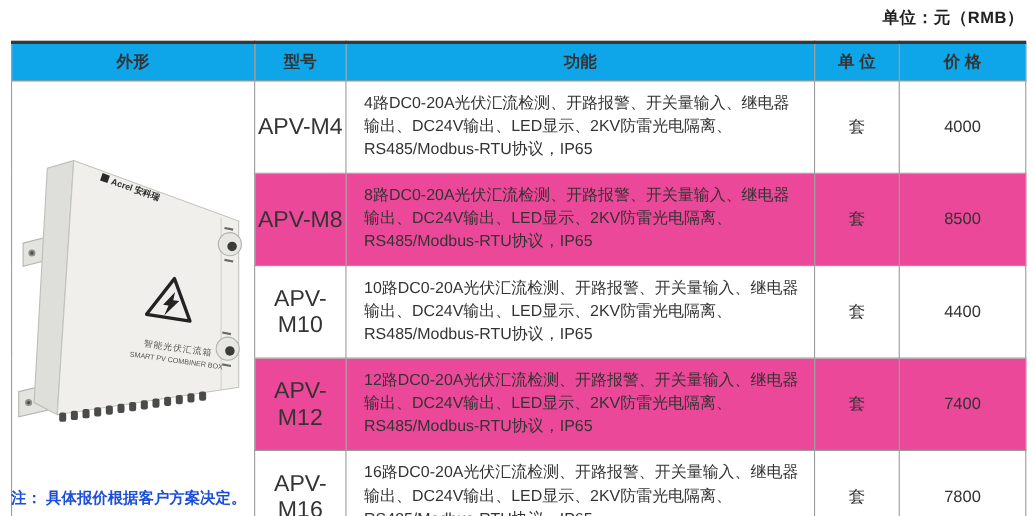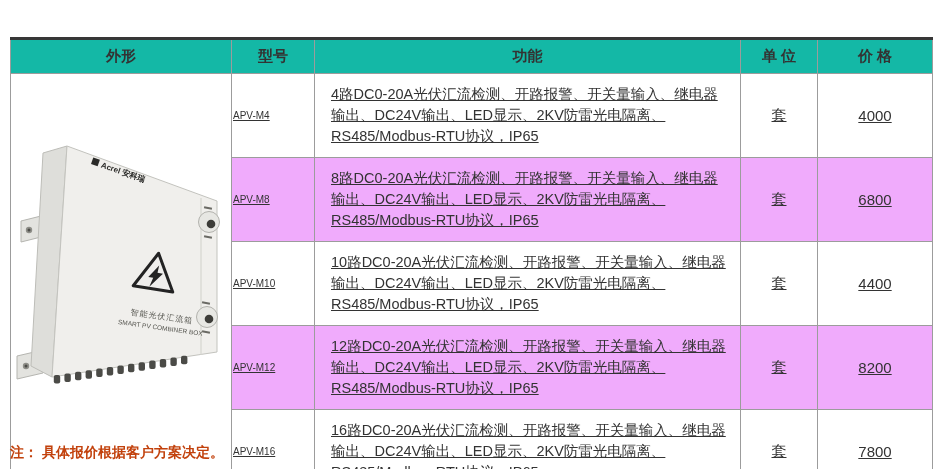--- a/index.html
+++ b/index.html
@@ -17,45 +17,46 @@
 
   table.price-table{
     position:absolute;left:10px;top:37px;width:922px;
     border-collapse:collapse;table-layout:fixed;
     border-top:3px solid #373737;border-bottom:3px solid #373737;
     border-left:1px solid #9c9c9c;border-right:1px solid #9c9c9c;
     background:#ffffff;
   }
   .price-table th,.price-table td{border:1px solid #9c9c9c;}
   .price-table thead th{
-    height:31px;background:#14b8a6;
+    height:31px;background:#0ea5e9;
     font-size:15px;font-weight:bold;color:#333333;
     text-align:center;vertical-align:middle;
   }
-  .price-table tbody td{height:71px;vertical-align:middle;background:#ffffff;text-decoration:underline;}
-  .price-table tbody tr.striped td{background:#f0abfc;}
+  .price-table tbody td{height:71px;vertical-align:middle;background:#ffffff;}
+  .price-table tbody tr.striped td{background:#ec4899;}
   td.appearance{background:#ffffff !important;text-align:center;vertical-align:middle;}
-  td.model{text-align:left;font-size:10px;color:#333333;}
+  td.model{text-align:center;font-size:21px;color:#333333;}
   td.func{
     font-size:14.5px;line-height:21px;color:#333333;
     padding:6px 14px 6px 16px;text-align:left;
   }
   td.unit,td.price{text-align:center;font-size:15px;color:#333333;}
 
   .note{
     position:absolute;left:10px;top:444px;
-    font-size:14px;font-weight:bold;color:#c2410c;
+    font-size:14px;font-weight:bold;color:#1d4ed8;
   }
   svg{font-family:"Liberation Sans","DejaVu Sans",sans-serif;display:block;margin:0 auto;}
 </style>
 </head>
 <body>
 
 <div class="page">
 
+  <div class="unit-label">单位：元（RMB）</div>
 
   <table class="price-table">
     <colgroup>
       <col style="width:221px">
         <col style="width:83px">
         <col style="width:426px">
         <col style="width:77px">
         <col style="width:115px">
     </colgroup>
     <thead>
@@ -136,33 +137,33 @@
         </td>
         <td class="model">APV-M4</td>
         <td class="func">4路DC0-20A光伏汇流检测、开路报警、开关量输入、继电器输出、DC24V输出、LED显示、2KV防雷光电隔离、RS485/Modbus-RTU协议，IP65</td>
         <td class="unit">套</td>
         <td class="price">4000</td>
       </tr>
       <tr class="striped">
         <td class="model">APV-M8</td>
         <td class="func">8路DC0-20A光伏汇流检测、开路报警、开关量输入、继电器输出、DC24V输出、LED显示、2KV防雷光电隔离、RS485/Modbus-RTU协议，IP65</td>
         <td class="unit">套</td>
-        <td class="price">6800</td>
+        <td class="price">8500</td>
       </tr>
       <tr>
         <td class="model">APV-M10</td>
         <td class="func">10路DC0-20A光伏汇流检测、开路报警、开关量输入、继电器输出、DC24V输出、LED显示、2KV防雷光电隔离、RS485/Modbus-RTU协议，IP65</td>
         <td class="unit">套</td>
         <td class="price">4400</td>
       </tr>
       <tr class="striped">
         <td class="model">APV-M12</td>
         <td class="func">12路DC0-20A光伏汇流检测、开路报警、开关量输入、继电器输出、DC24V输出、LED显示、2KV防雷光电隔离、RS485/Modbus-RTU协议，IP65</td>
         <td class="unit">套</td>
-        <td class="price">8200</td>
+        <td class="price">7400</td>
       </tr>
       <tr>
         <td class="model">APV-M16</td>
         <td class="func">16路DC0-20A光伏汇流检测、开路报警、开关量输入、继电器输出、DC24V输出、LED显示、2KV防雷光电隔离、RS485/Modbus-RTU协议，IP65</td>
         <td class="unit">套</td>
         <td class="price">7800</td>
       </tr>
     </tbody>
   </table>
 

